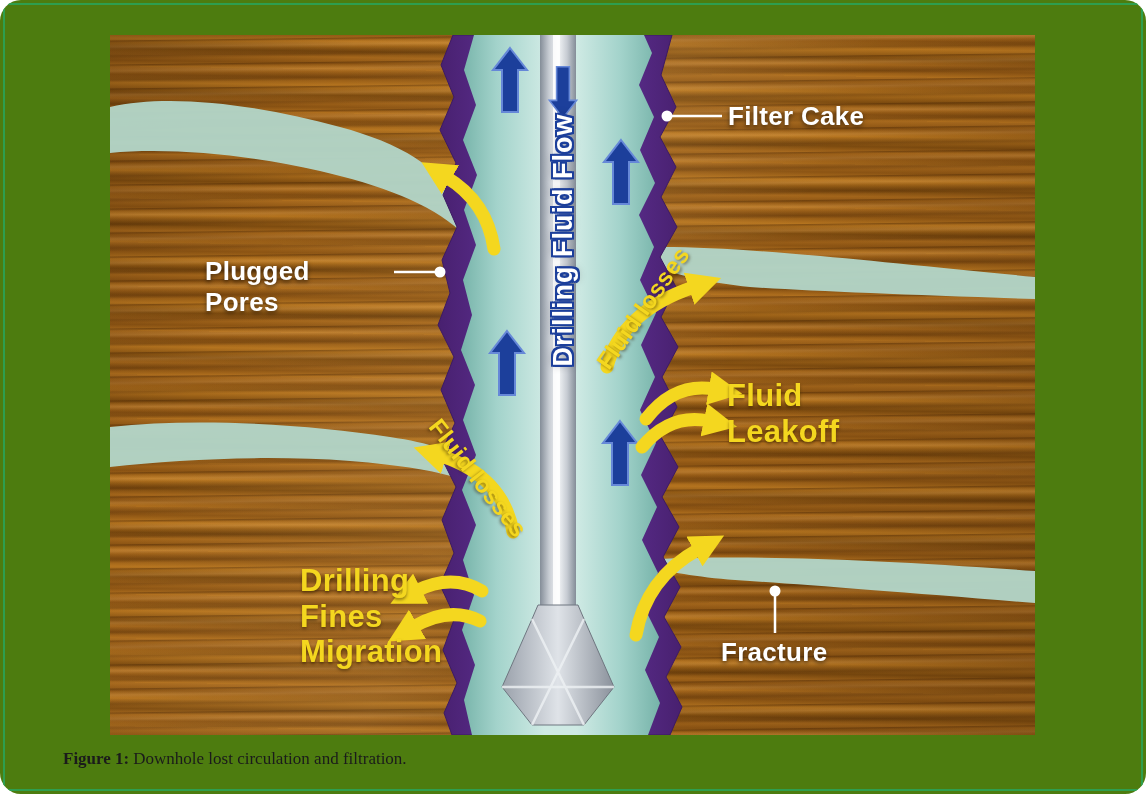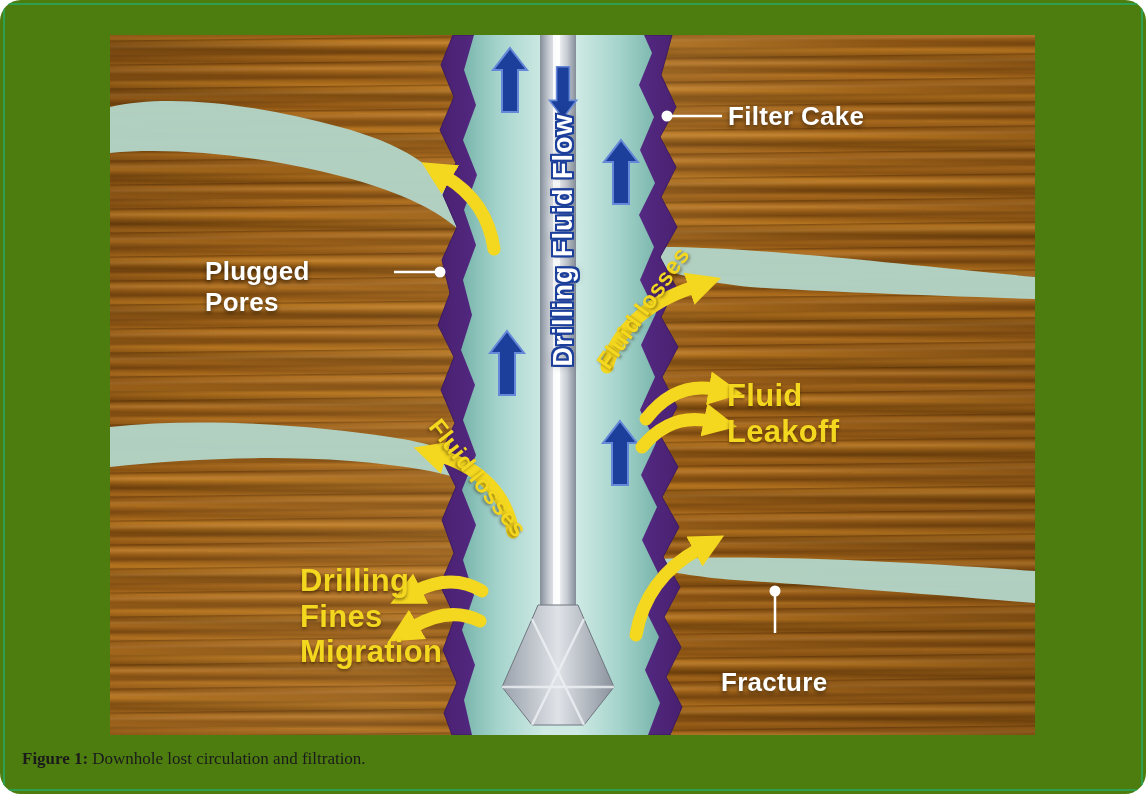--- a/index.html
+++ b/index.html
@@ -49,21 +49,21 @@
       -2px 0 0 var(--flow-arrow-blue,#1c3f9b), 2px 0 0 var(--flow-arrow-blue,#1c3f9b),
       0 -2px 0 var(--flow-arrow-blue,#1c3f9b), 0 2px 0 var(--flow-arrow-blue,#1c3f9b),
       -2px -2px 0 var(--flow-arrow-blue,#1c3f9b), 2px -2px 0 var(--flow-arrow-blue,#1c3f9b),
       -2px 2px 0 var(--flow-arrow-blue,#1c3f9b), 2px 2px 0 var(--flow-arrow-blue,#1c3f9b),
       0 0 8px rgba(0,0,0,0.35);
   }
   .caption{
     position:absolute; left:22px; top:749px;
     font-family:"Liberation Serif", serif; font-size:17px; color:#1b1b1b;
   }
-  .cap-label{font-weight:bold; padding-right:4px;}
+  .cap-label{font-weight:bold; padding-right:4px;margin-left:41px;}
 </style>
 </head>
 <body>
 
 <div class="page">
   <div class="page-border"></div>
 
   <div class="figure-area">
     <div class="wood-bg"></div>
 
@@ -162,21 +162,21 @@
     <div class="lbl white" style="left:95px; top:221px; width:185px; ">Plugged Pores</div>
 
     <div class="lbl yellow rot" style="left:533px; top:273px; transform:translate(-50%,-50%) rotate(-55deg);">Fluid losses</div>
 
     <div class="lbl yellow" style="left:617px; top:343px; width:108px;">Fluid Leakoff</div>
 
     <div class="lbl yellow rot" style="left:368px; top:443px; transform:translate(-50%,-50%) rotate(52deg);">Fluid losses</div>
 
     <div class="lbl yellow" style="left:190px; top:528px; width:112px; text-align:left;">Drilling Fines Migration</div>
 
-    <div class="lbl white" style="left:611px; top:602px;margin-top:30px;">Fracture</div>
+    <div class="lbl white" style="left:611px; top:602px;">Fracture</div>
 
     <div class="dff">Drilling Fluid Flow</div>
   </div>
 
   <div class="caption">
     <span class="cap-label">Figure 1:</span><span>Downhole lost circulation and filtration.</span>
   </div>
 </div>
 
 </body></html>

